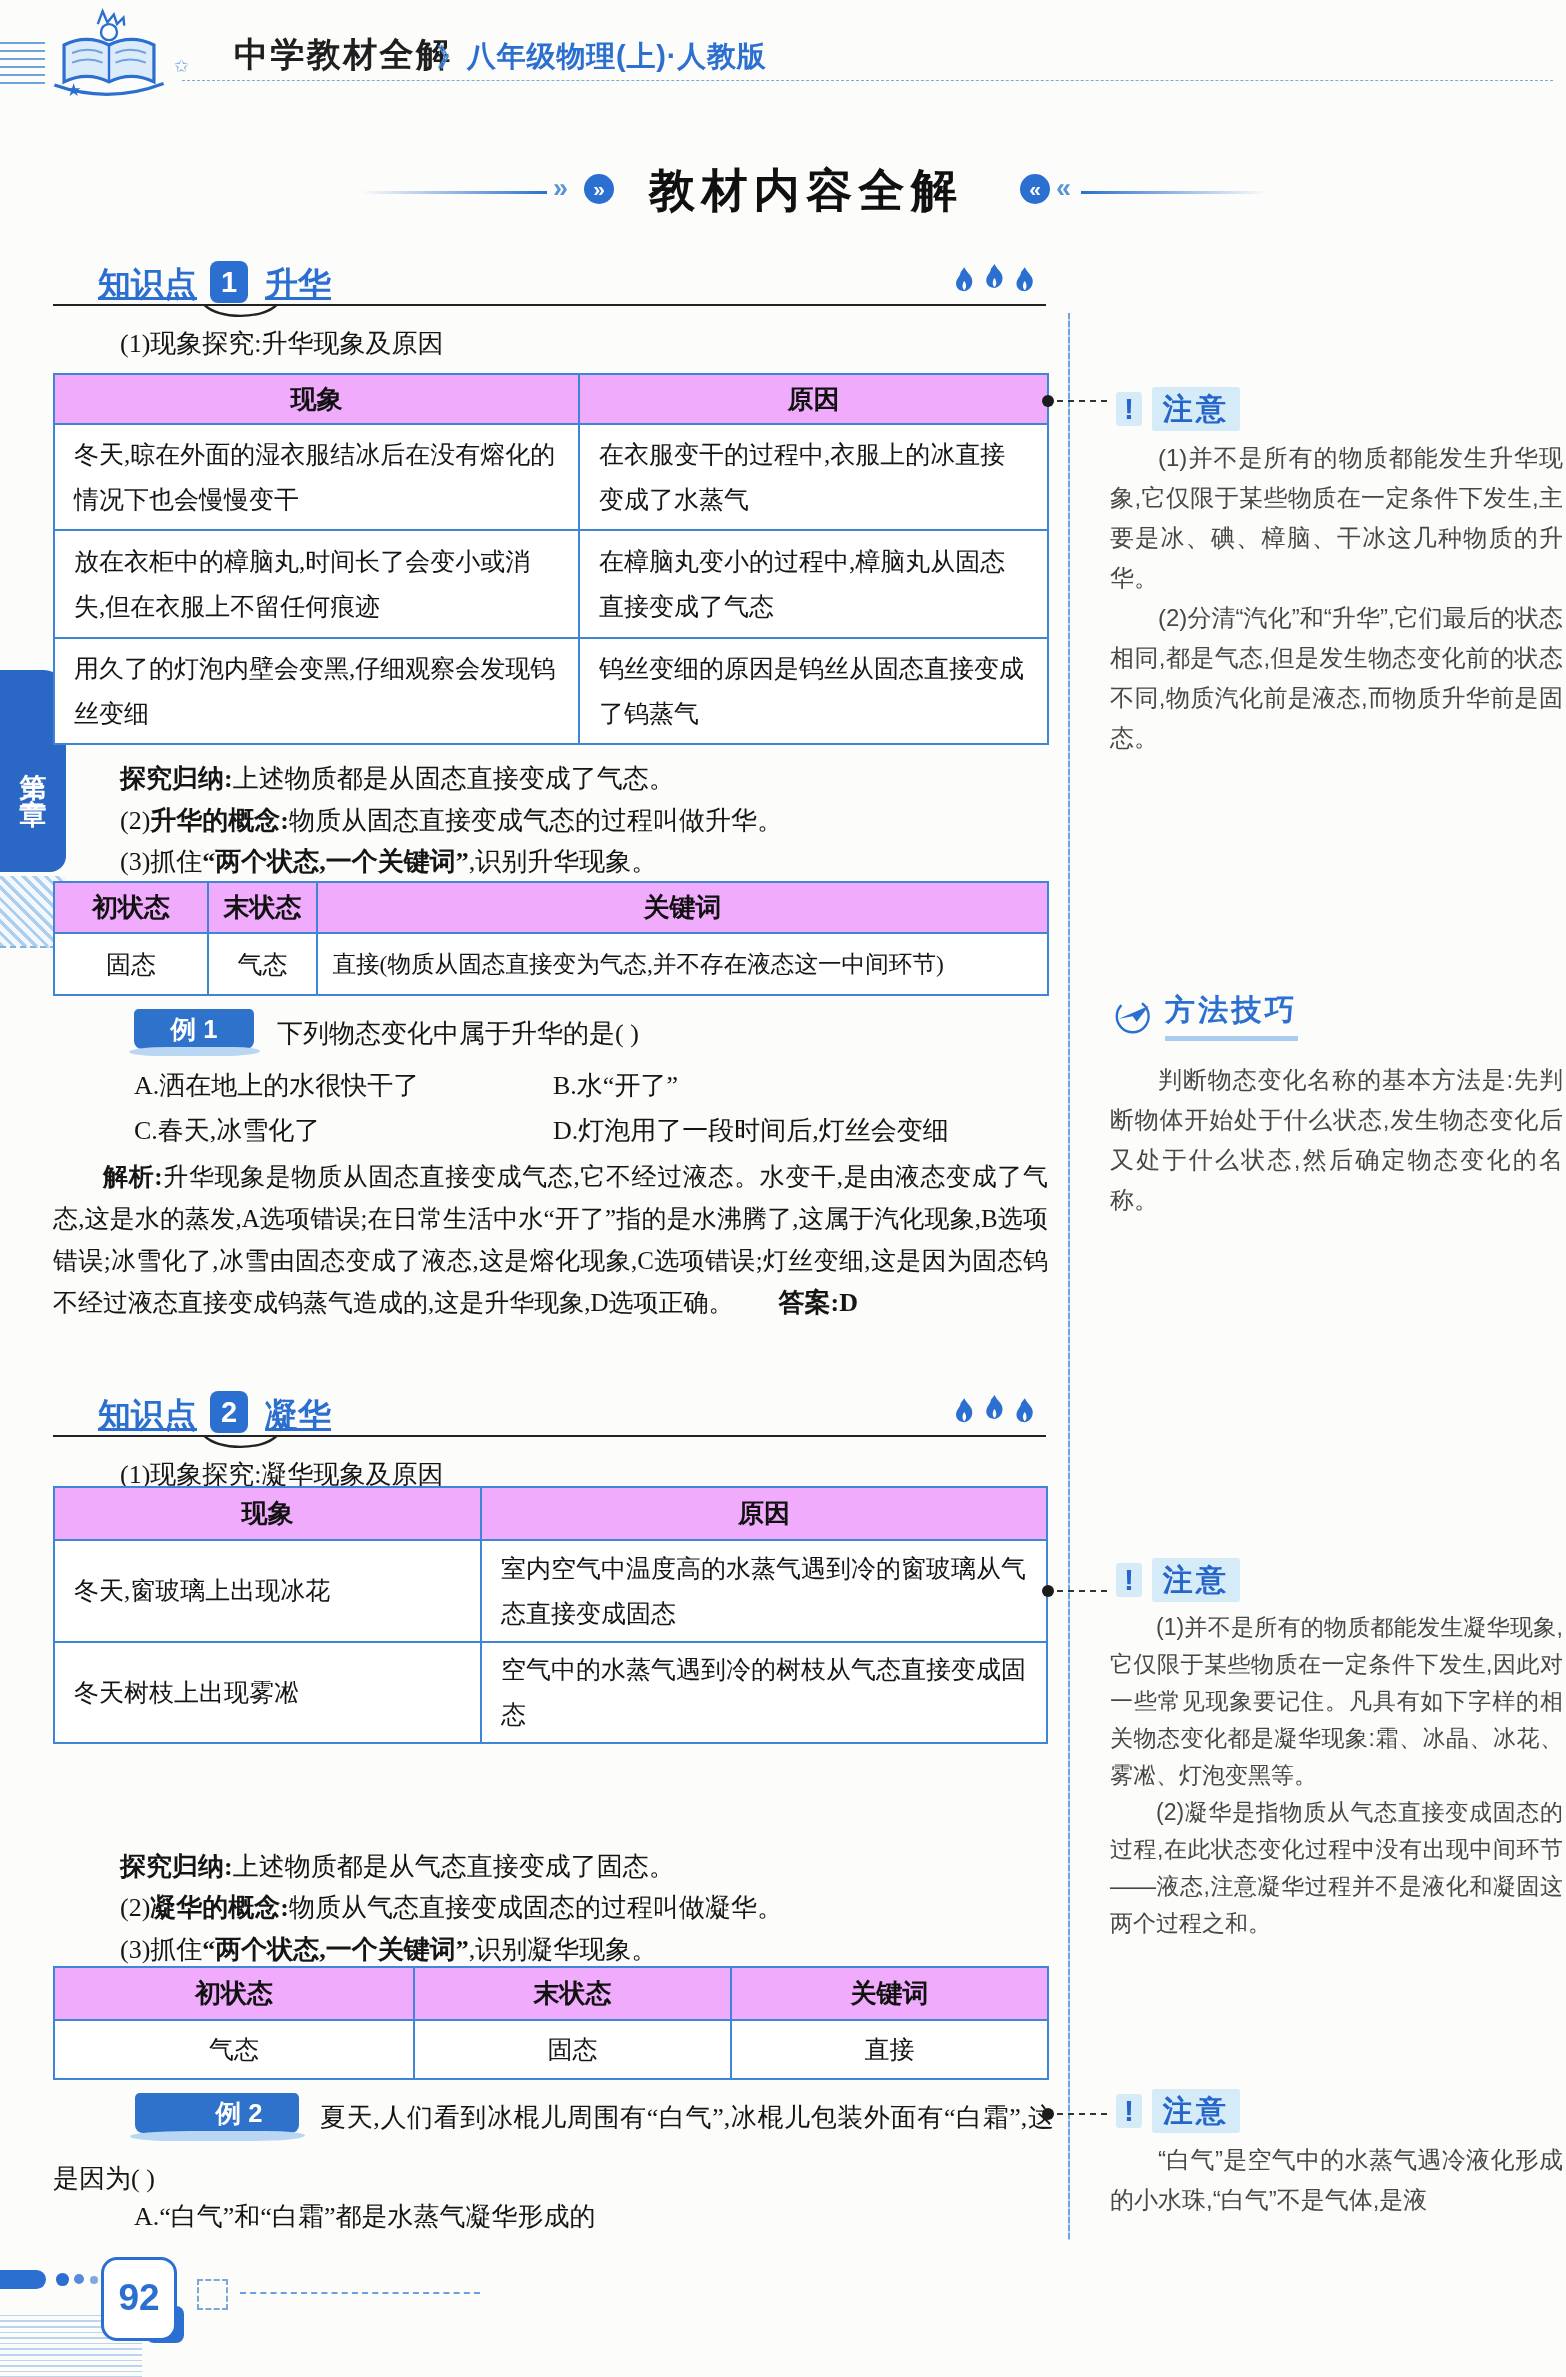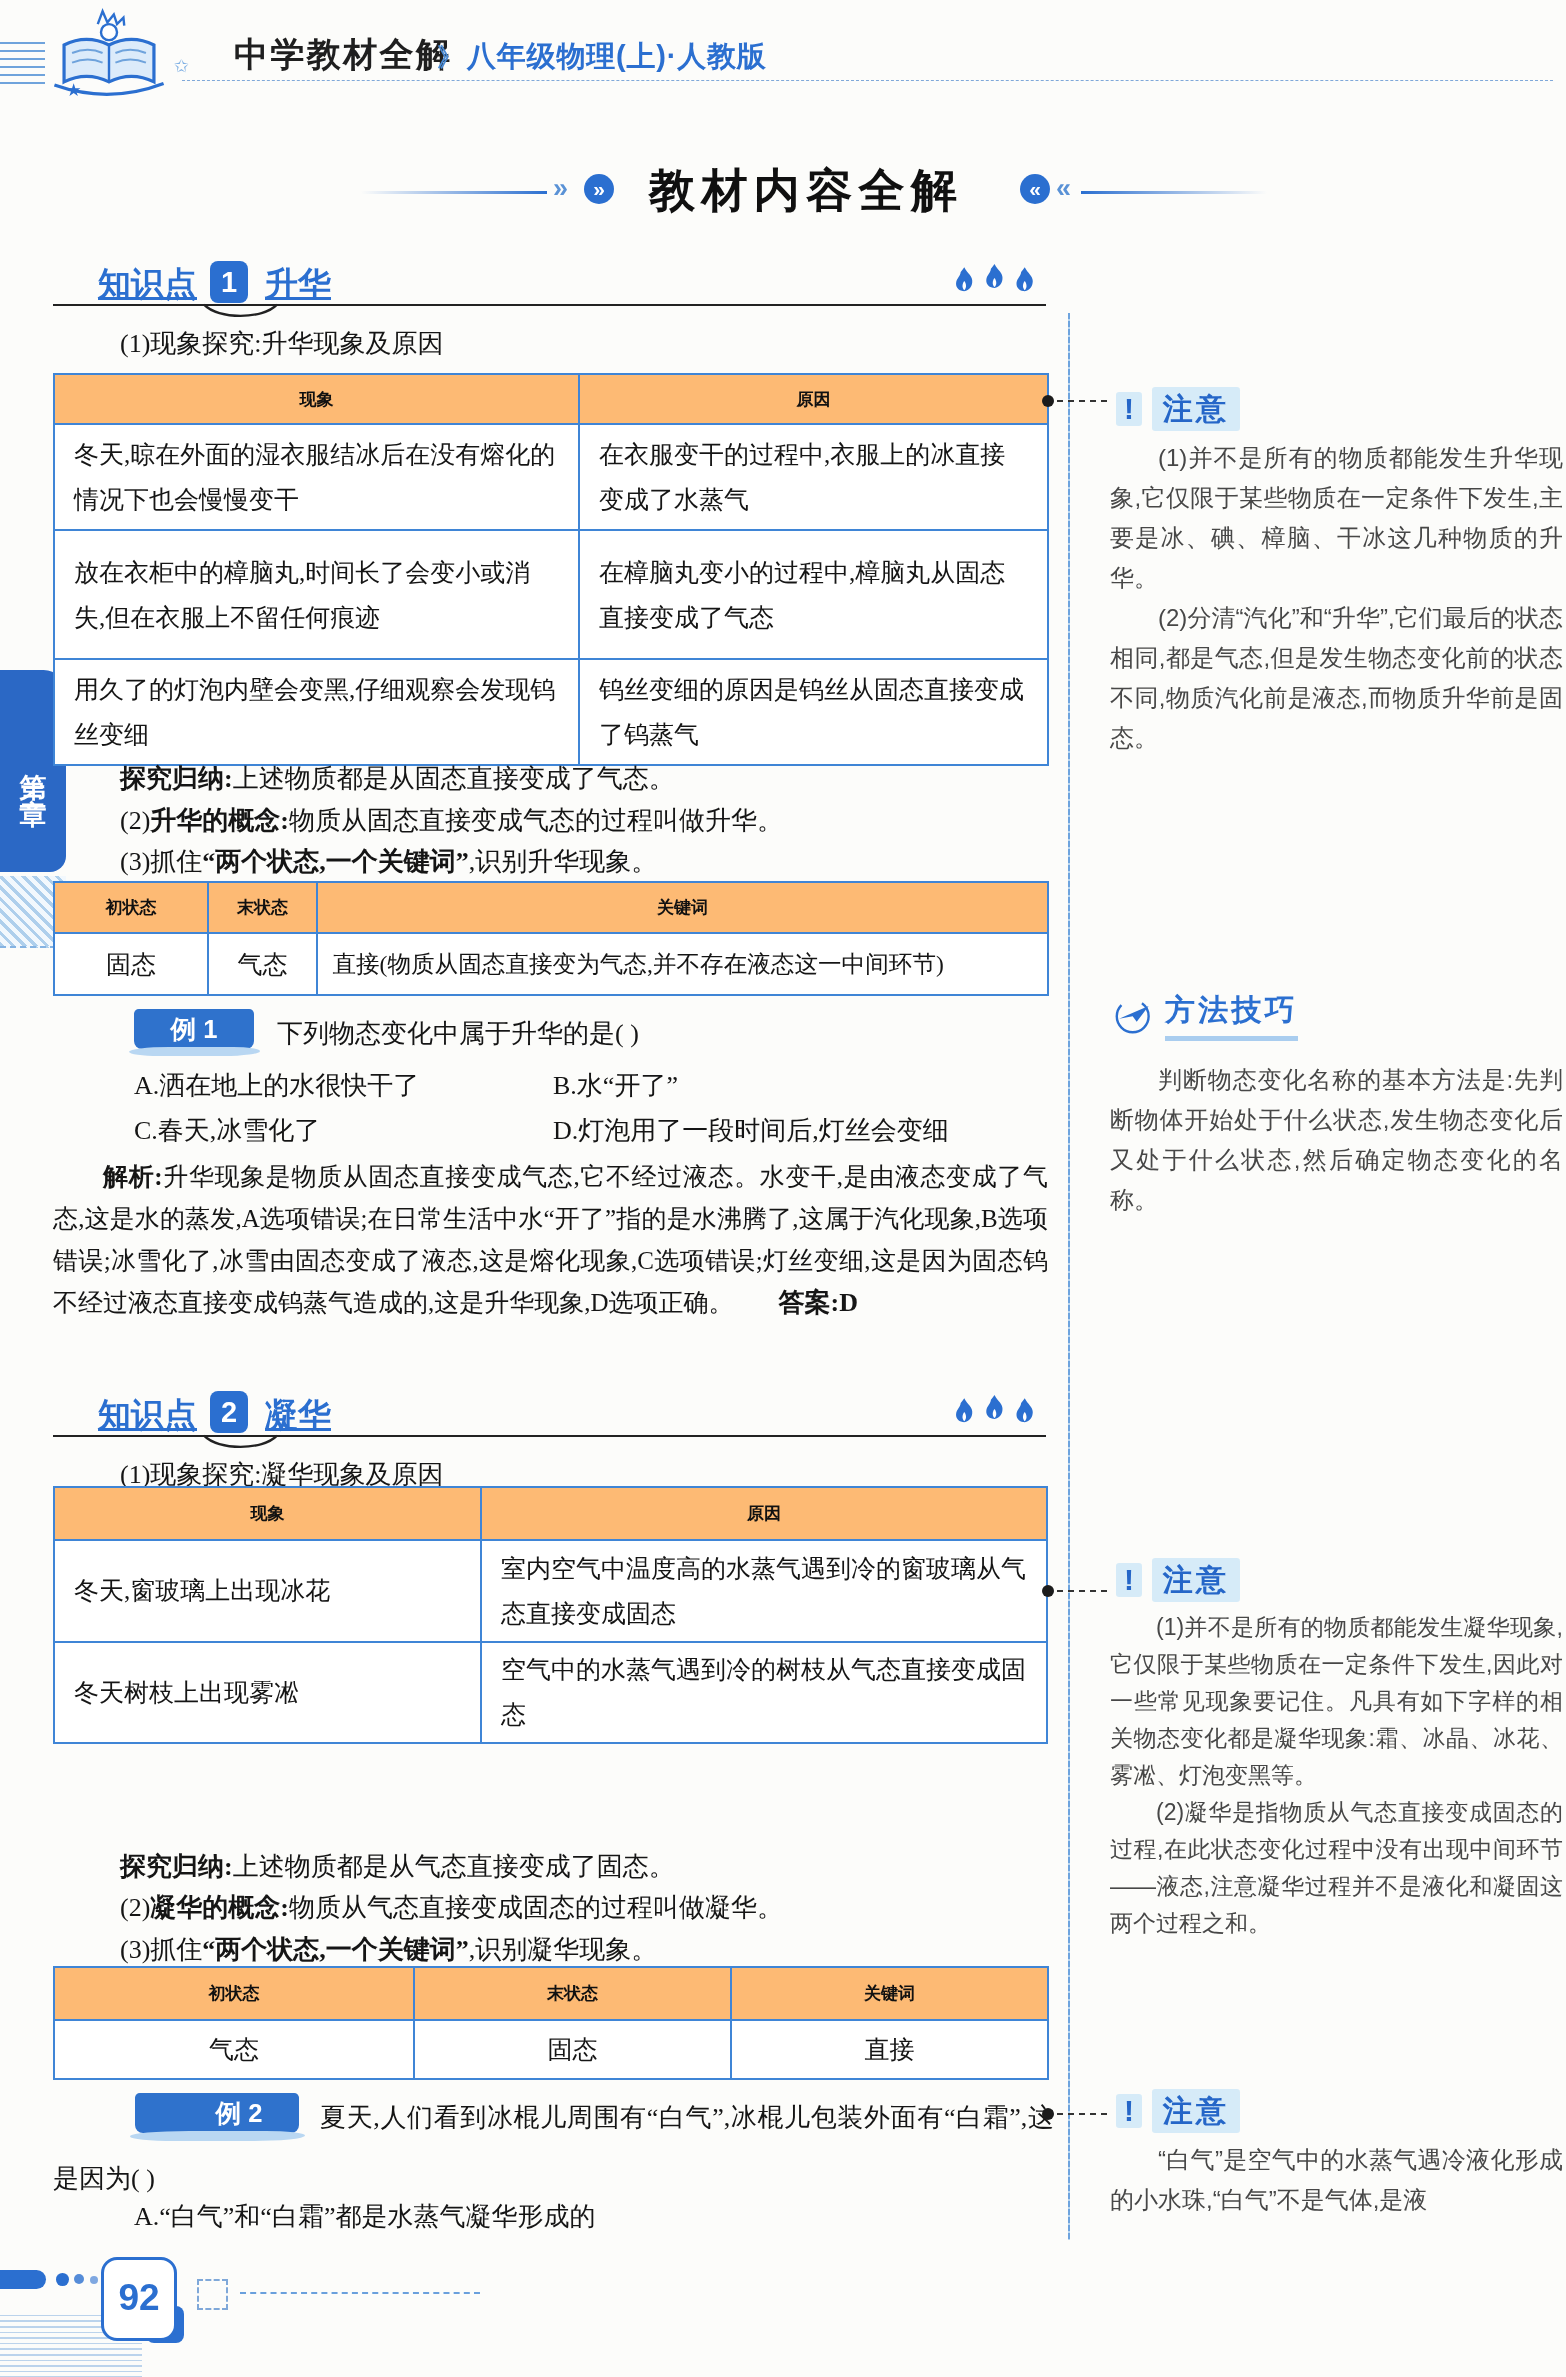--- a/index.html
+++ b/index.html
@@ -45,21 +45,21 @@
   .opt{font-size:26px;color:#151515;white-space:nowrap;}
   .analysis{width:995px;font-size:25px;line-height:42px;text-align:justify;
     text-indent:2em;margin:0;color:#151515;}
   .analysis .answer{margin-left:45px;font-size:26px;white-space:nowrap;}
 
   
   table.tb{border-collapse:collapse;table-layout:fixed;background:#fff;}
   table.tb,
   table.tb th, table.tb td{border:2px solid #3f85d6;}
   table.tb{border-width:2.8px;}
-  table.tb th{background:#fdba74;font-size:17px;font-weight:700;color:#111;font-family:Liberation Mono, monospace;}
+  table.tb th{background:#f0abfc;font-size:26px;font-weight:700;color:#111;font-family:Liberation Mono, monospace;}
   table.tb td{font-size:25px;color:#151515;padding:4.8px 19px;line-height:45px;vertical-align:middle;}
   td.ctr, th.ctr{text-align:center;padding:4.8px 6.4px;}
 
   
   .ex-badge{width:120px;height:40px;background:#2f72cc;border-radius:4.8px 4.8px 8px 8px;
     color:#fff;font-size:25.6px;font-weight:700;text-align:center;line-height:40px;
     font-family:"Liberation Sans",sans-serif;position:relative;z-index:1;}
   .ex-badge::after{content:"";position:absolute;left:-4.8px;right:-6.4px;bottom:-7.2px;height:9.6px;
     background:#b9d7f2;border-radius:60% 40% 55% 45% / 100% 85% 100% 85%;z-index:-1;}
   .ex2-wrap{width:1001px;font-size:26px;line-height:61px;color:#151515;text-align:justify;}
@@ -165,21 +165,21 @@
     </colgroup>
   <tbody>
       <tr style="height:50px;">
     <th class="ctr">现象</th>
     <th class="ctr">原因</th>
   </tr>
   <tr style="height:106px;">
     <td>冬天,晾在外面的湿衣服结冰后在没有熔化的情况下也会慢慢变干</td>
     <td>在衣服变干的过程中,衣服上的冰直接变成了水蒸气</td>
   </tr>
-  <tr style="height:129px;border-radius:17px;">
+  <tr style="height:108px;border-radius:17px;">
     <td>放在衣柜中的樟脑丸,时间长了会变小或消失,但在衣服上不留任何痕迹</td>
     <td>在樟脑丸变小的过程中,樟脑丸从固态直接变成了气态</td>
   </tr>
   <tr style="height:106px;">
     <td>用久了的灯泡内壁会变黑,仔细观察会发现钨丝变细</td>
     <td>钨丝变细的原因是钨丝从固态直接变成了钨蒸气</td>
   </tr>
 </tbody>
   </table>
 

